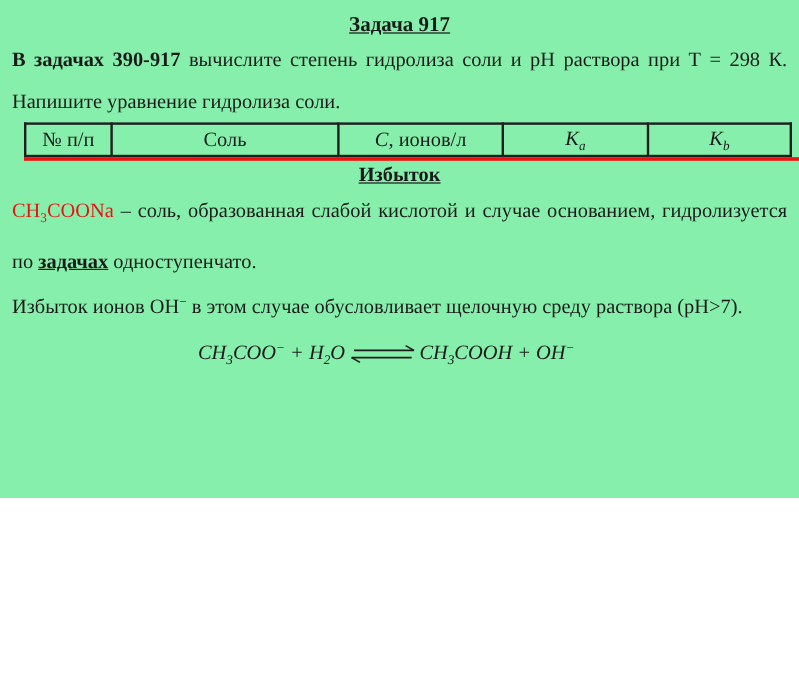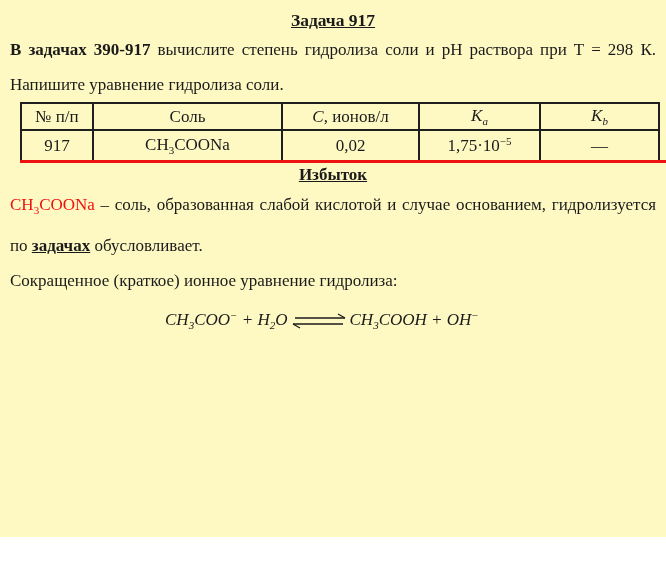--- a/index.html
+++ b/index.html
@@ -1,23 +1,23 @@
 <!DOCTYPE html>
 <html style="--accent-red: #ee1111;"><head>
 <meta charset="utf-8">
 <style>
   html, body { margin: 0; padding: 0; background: #ffffff; }
   .page {
     position: relative;
     width: 666px;
-    height: 537px;
+    height: 415px;
     box-sizing: border-box;
     padding: 8px 10px 0 10px;
     overflow: hidden;
-    background: #fef9c3;
+    background: #86efac;
     font-family: "Liberation Serif", "DejaVu Serif", serif;
     font-size: 17px;
     color: #1a1a1a;
   }
   .page p, .page div { margin: 0; }
 
   .doc-title {
     text-align: center;
     font-weight: bold;
     text-decoration: underline;
@@ -127,40 +127,33 @@
         <col style="width:119px">
       </colgroup>
       <tbody>
         <tr>
           <th><span>№ п/п</span></th>
           <th><span>Соль</span></th>
           <th><span class="i">С</span><span>, ионов/л</span></th>
           <th><span class="i">K</span><span class="i sub">a</span></th>
           <th><span class="i">K</span><span class="i sub">b</span></th>
         </tr>
-        <tr>
-          <td><span>917</span></td>
-          <td><span>CH</span><span class="sub">3</span><span>COONa</span></td>
-          <td><span>0,02</span></td>
-          <td><span>1,75·10</span><span class="sup">−5</span></td>
-          <td><span>—</span></td>
-        </tr>
       </tbody>
     </table>
     <div class="red-line"></div>
   </div>
 
   <div class="section-heading">Избыток</div>
 
-  <p class="para p-salt"><span class="red">CH</span><span class="red sub">3</span><span class="red">COONa</span><span> – соль, образованная слабой кислотой и случае основанием, гидролизуется по </span><span class="bu">задачах</span><span> обусловливает.</span></p>
+  <p class="para p-salt"><span class="red">CH</span><span class="red sub">3</span><span class="red">COONa</span><span> – соль, образованная слабой кислотой и случае основанием, гидролизуется по </span><span class="bu">задачах</span><span> одноступенчато.</span></p>
+
+  <p class="para p-excess"><span>Избыток ионов ОН</span><span class="sup">−</span><span> в этом случае обусловливает щелочную среду раствора (рН&gt;7).</span></p>
 
 
 
-
-  <p class="para p-short">Сокращенное (краткое) ионное уравнение гидролиза:</p>
 
   <div class="math eq-indent-c"><span>CH</span><span class="sub">3</span><span>COO</span><span class="sup">−</span><span> + H</span><span class="sub">2</span><span>O</span><span class="arrow"><svg width="56" height="16" viewBox="0 0 56 16">
           <path d="M4 5 H54" stroke="currentColor" stroke-width="1.3" fill="none"></path>
           <path d="M47 1 L54 5" stroke="currentColor" stroke-width="1.3" fill="none"></path>
           <path d="M2 11 H52" stroke="currentColor" stroke-width="1.3" fill="none"></path>
           <path d="M9 15 L2 11" stroke="currentColor" stroke-width="1.3" fill="none"></path>
         </svg></span><span>CH</span><span class="sub">3</span><span>COOH</span><span> + OH</span><span class="sup">−</span></div>
 
 </div>
 

